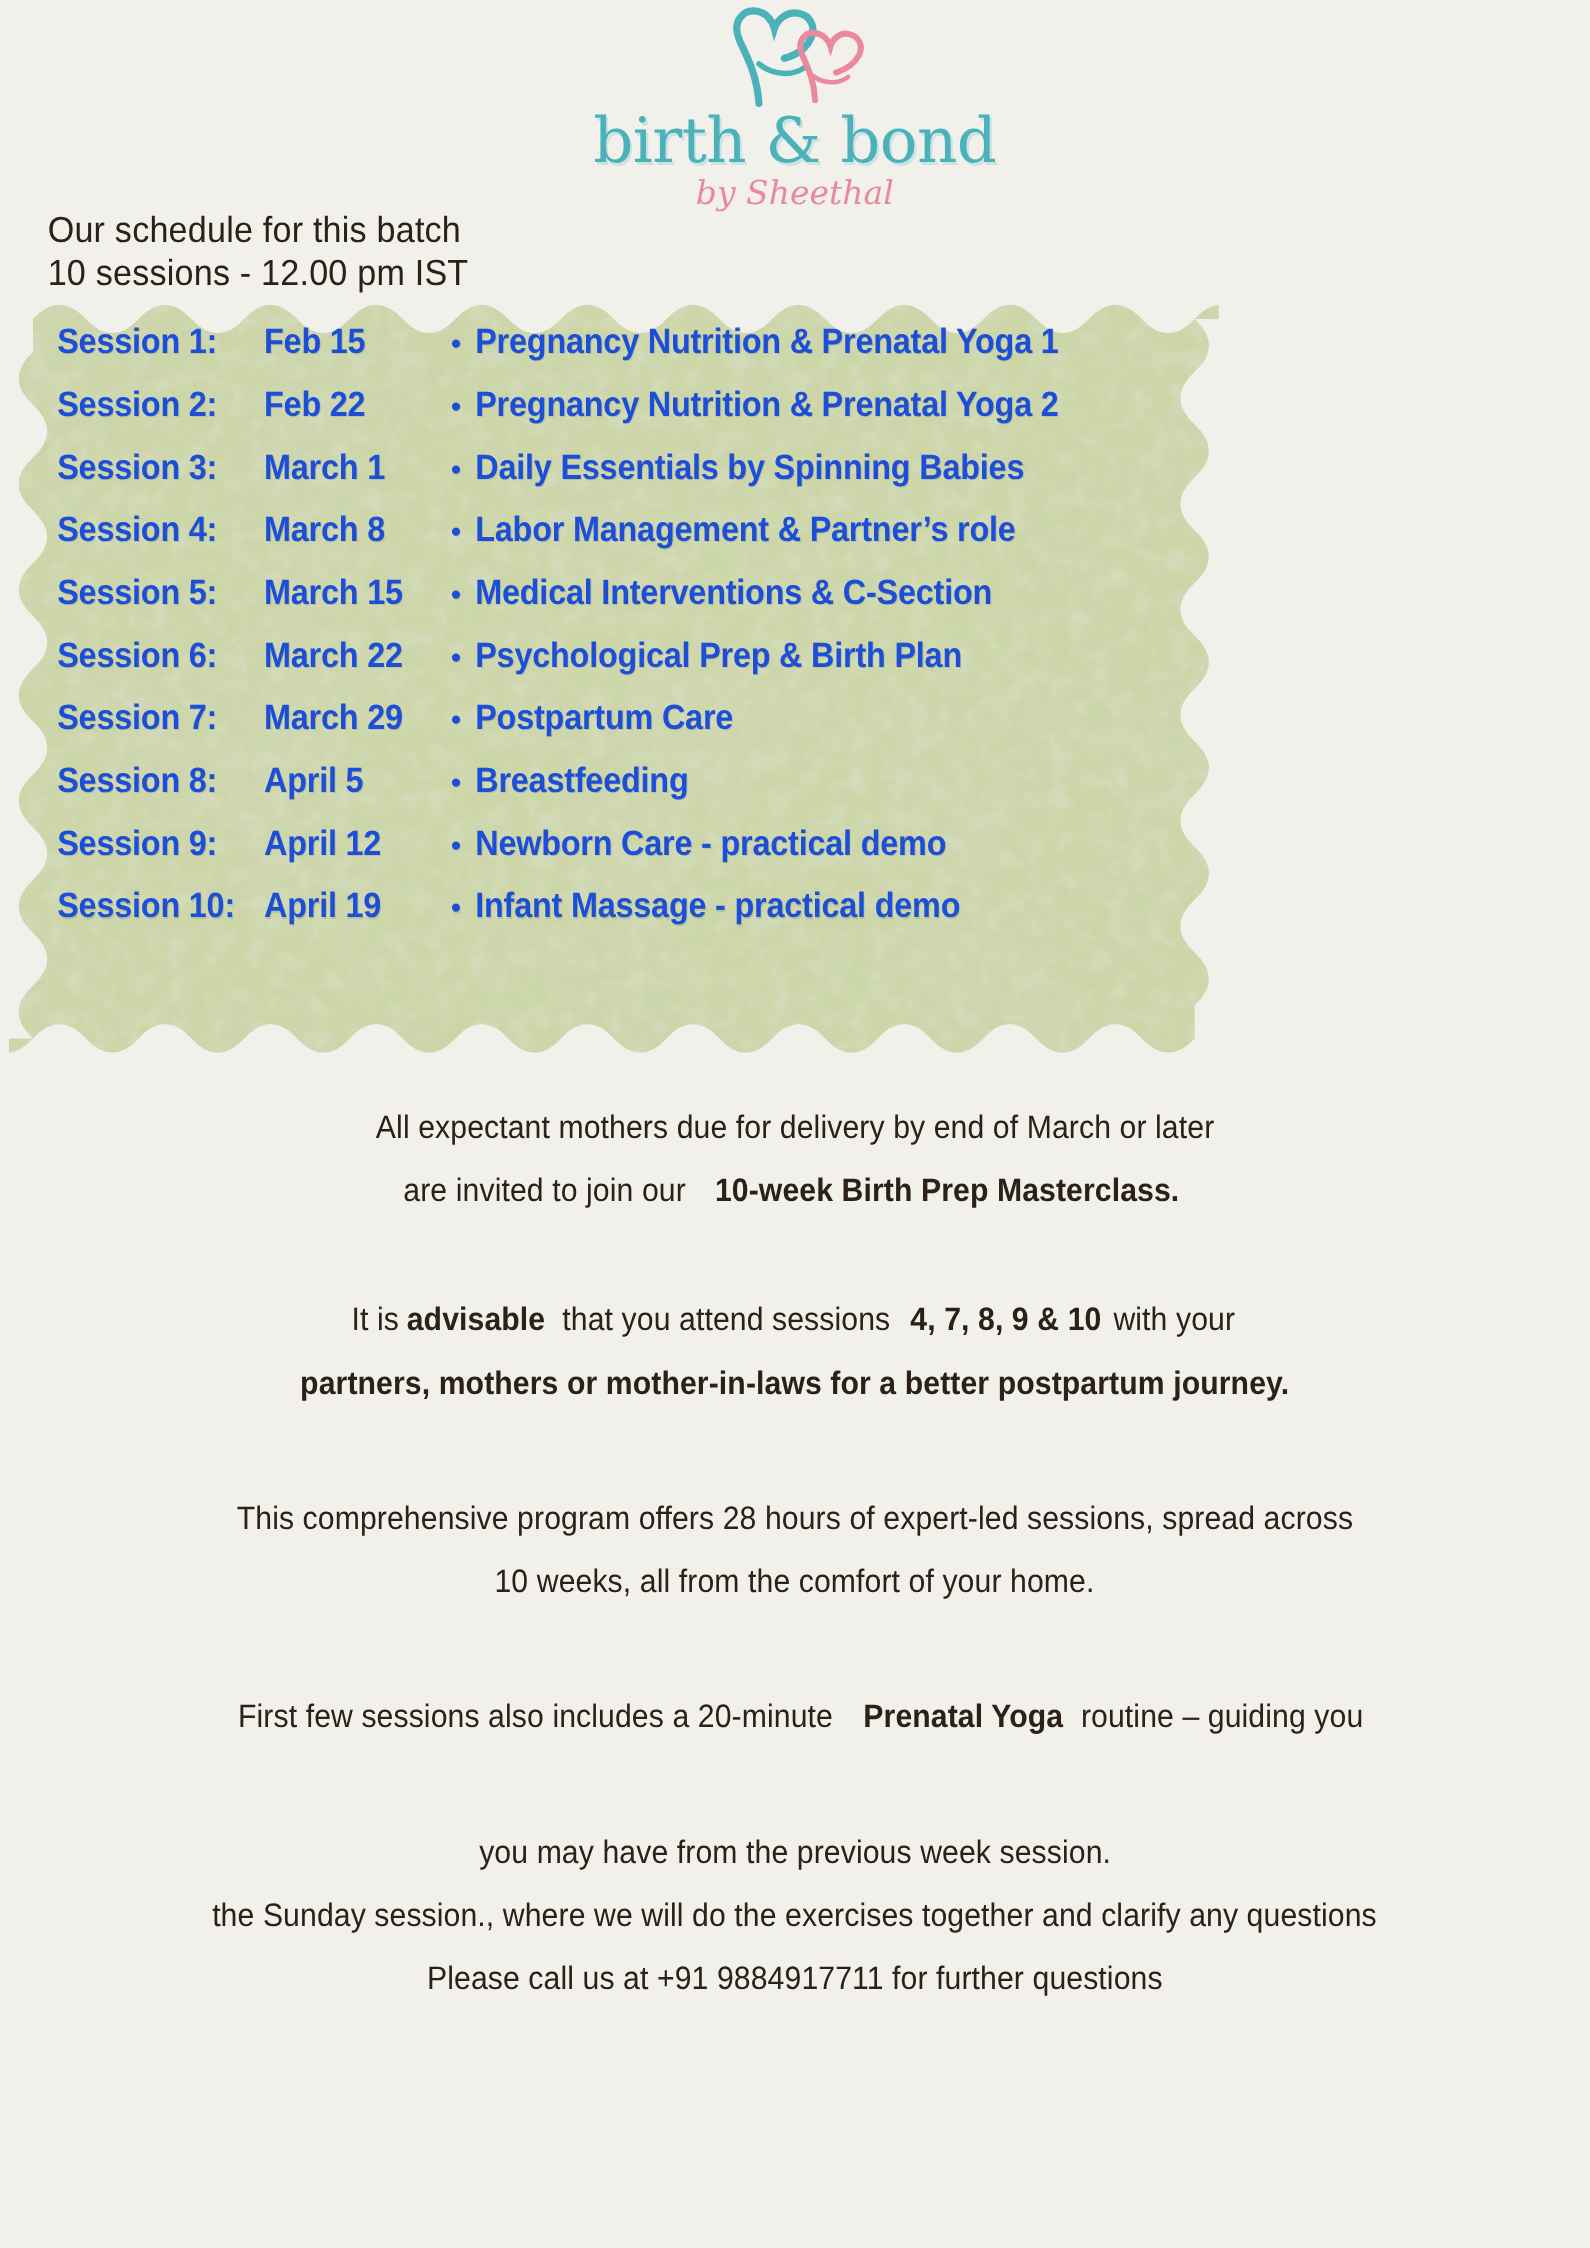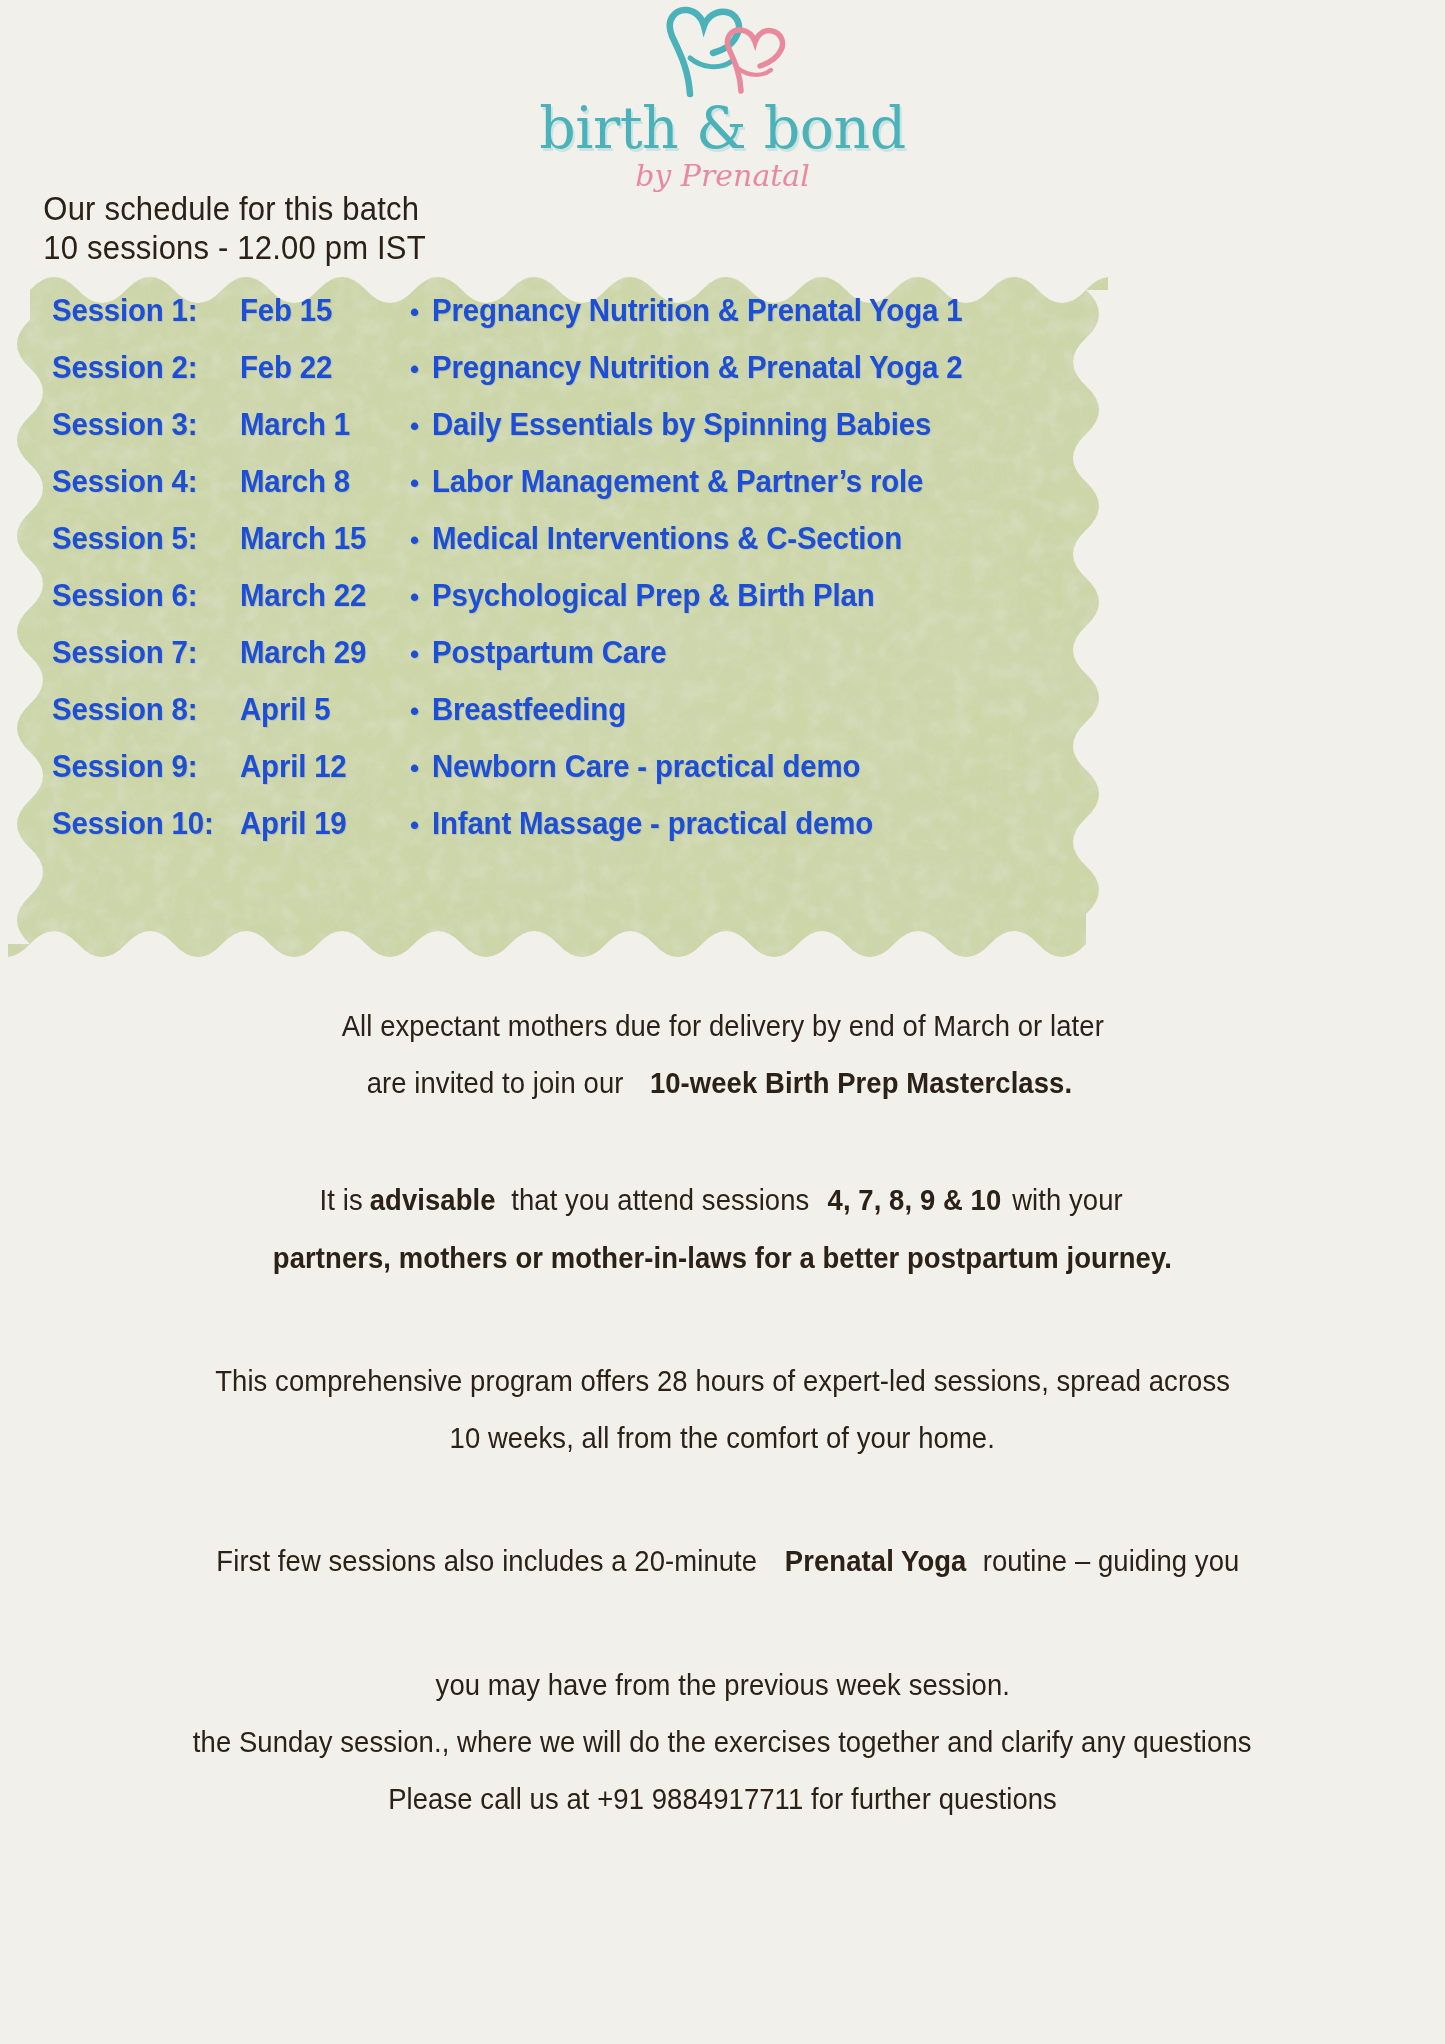--- a/index.html
+++ b/index.html
@@ -114,21 +114,21 @@
 <div class="poster">
 
   <div class="logo-block">
     <svg class="logo-mark" viewBox="0 0 170 92">
       <path d="M52 88 C50 60 40 44 34 30 C27 13 38 3 49 4 C58 5 64 12 66 20 C69 11 78 4 88 6 C99 8 104 19 99 29 C95 38 86 44 75 47" fill="none" stroke="#4bb2ba" stroke-width="6.5" stroke-linecap="round"></path>
       <path d="M52 52 C64 62 82 64 94 55" fill="none" stroke="#4bb2ba" stroke-width="5" stroke-linecap="round"></path>
       <path d="M103 85 C102 65 95 53 91 43 C86 31 94 23 103 24 C110 25 115 30 117 36 C119 29 126 23 134 25 C143 27 147 36 143 44 C139 52 131 57 122 60" fill="none" stroke="#e8899e" stroke-width="5.5" stroke-linecap="round"></path>
       <path d="M101 63 C110 70 124 71 133 64" fill="none" stroke="#e8899e" stroke-width="4.2" stroke-linecap="round"></path>
     </svg>
     <div class="logo-word">birth &amp; bond</div>
-    <div class="logo-sub">by Prenatal</div>
+    <div class="logo-sub">by Sheethal</div>
   </div>
 
   <div class="headline">
     <div>Our schedule for this batch</div>
     <div>10 sessions - 12.00 pm IST</div>
   </div>
 
   <div class="panel-wrap">
     <svg class="panel-svg" viewBox="0 0 1100 706" preserveAspectRatio="none">
       <defs>

